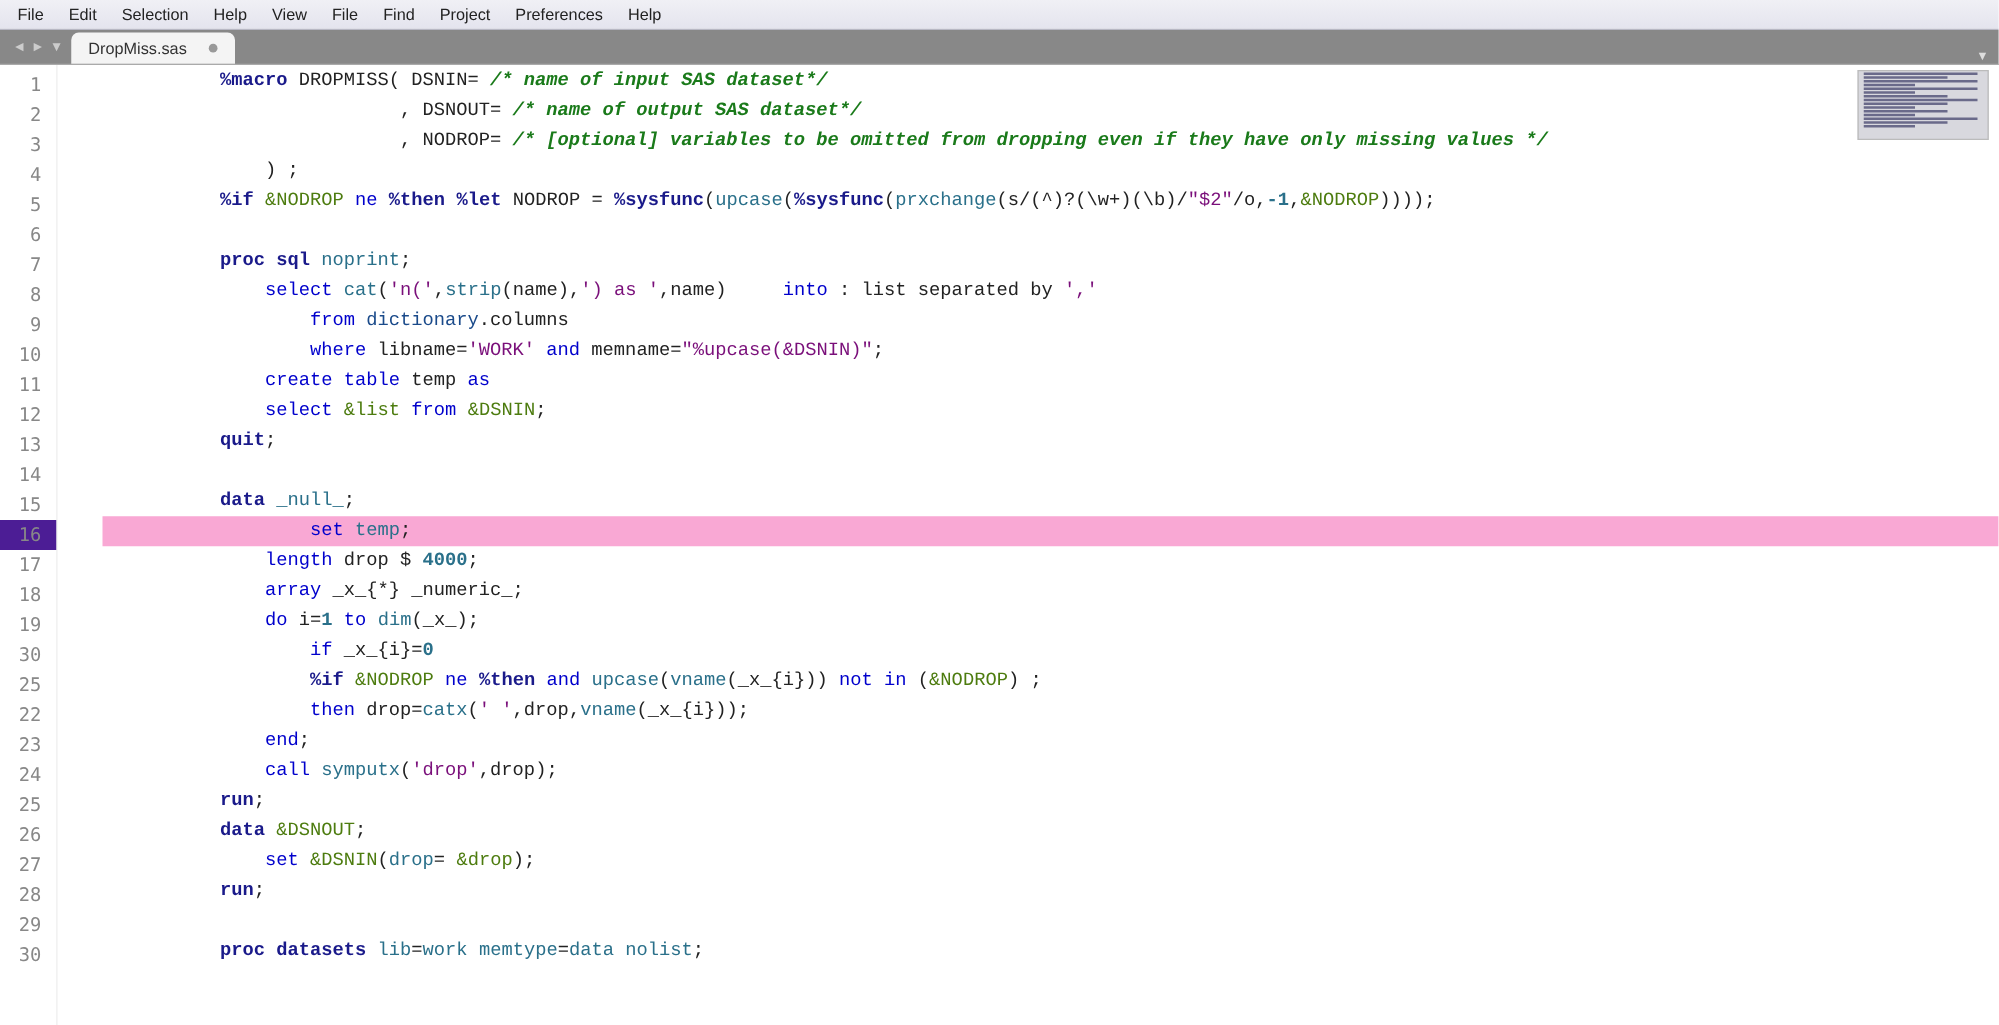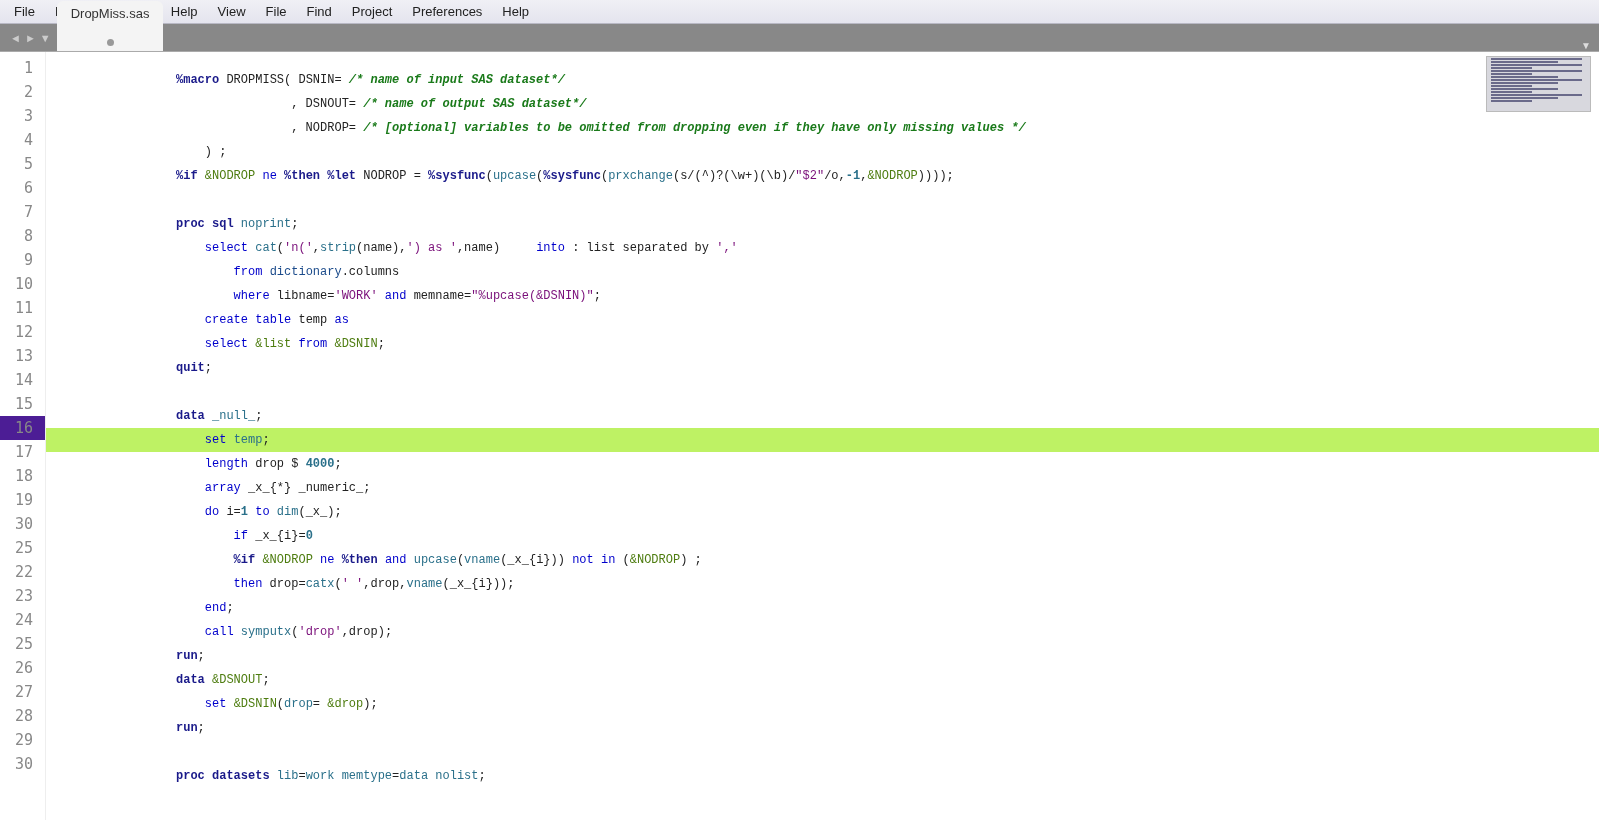--- a/index.html
+++ b/index.html
@@ -44,21 +44,20 @@
 .tab {
   background: #f4f4f4;
   border-radius: 6px 6px 0 0;
   padding: 5px 14px 5px 14px;
   display: flex;
   align-items: center;
   gap: 18px;
   font-size: 13px;
   color: #333;
   margin-top: 2px;
-  flex-direction: column;
 }
 .tab .dot {
   width: 7px;
   height: 7px;
   background: #999;
   border-radius: 50%;
 }
 .tabstrip-right {
   flex: 1;
   display: flex;
@@ -86,35 +85,36 @@
 .gutter div {
   height: 24px;
   line-height: 24px;
   padding-right: 12px;
 }
 .gutter div.current {
   background: #4c1d95;
 }
 .code {
   flex: 1;
-  padding-top: 16px;
+  padding-top: 1px;
   font-family: Consolas, "Courier New", monospace;
-  font-size: 12px;
+  font-size: 15px;
   white-space: pre;
   color: #222;
   overflow: hidden;
   position: relative;
 }
 .code .line {
   height: 24px;
   line-height: 24px;
   padding-left: 130px;
 }
 .code .line.current {
-  background: #bef264;
+  background: #f9a8d4;
+  margin-left: 36px;
 }
 
 .kw { color: #1a1a8a; font-weight: bold; }       
 .kw2 { color: #0000cc; }                          
 .mv { color: #4d7c0f; font-weight: normal; }        
 .cm { color: #1a7a1a; font-style: italic; font-weight: bold; } 
 .st { color: #7a0f7a; }                           
 .fn { color: #2a708a; }
 .num { color: #2a708a; font-weight: bold; }
 .id { color: #222; }

